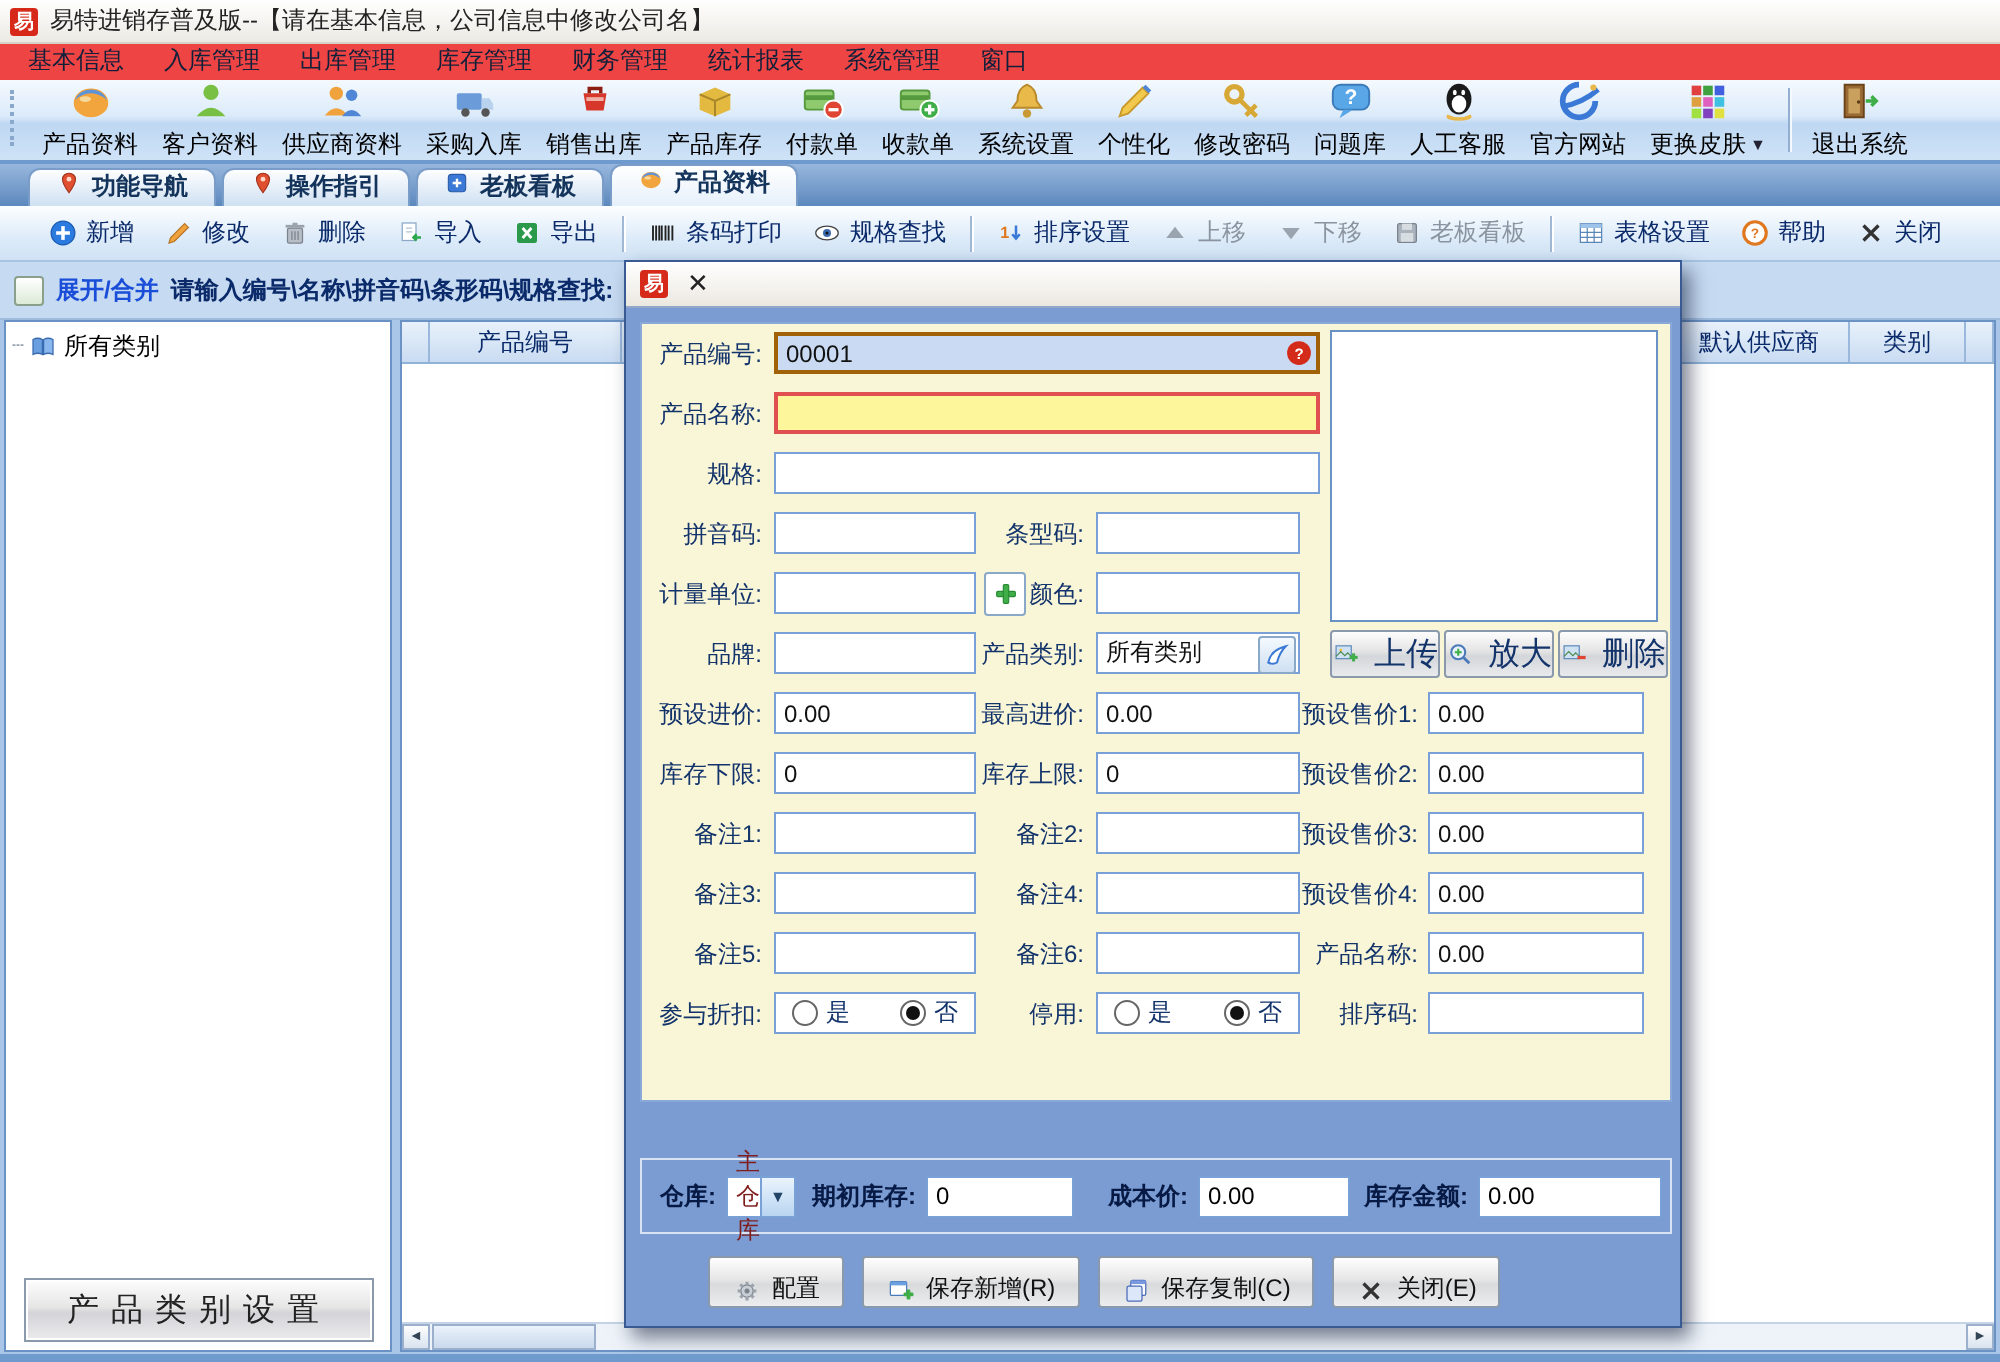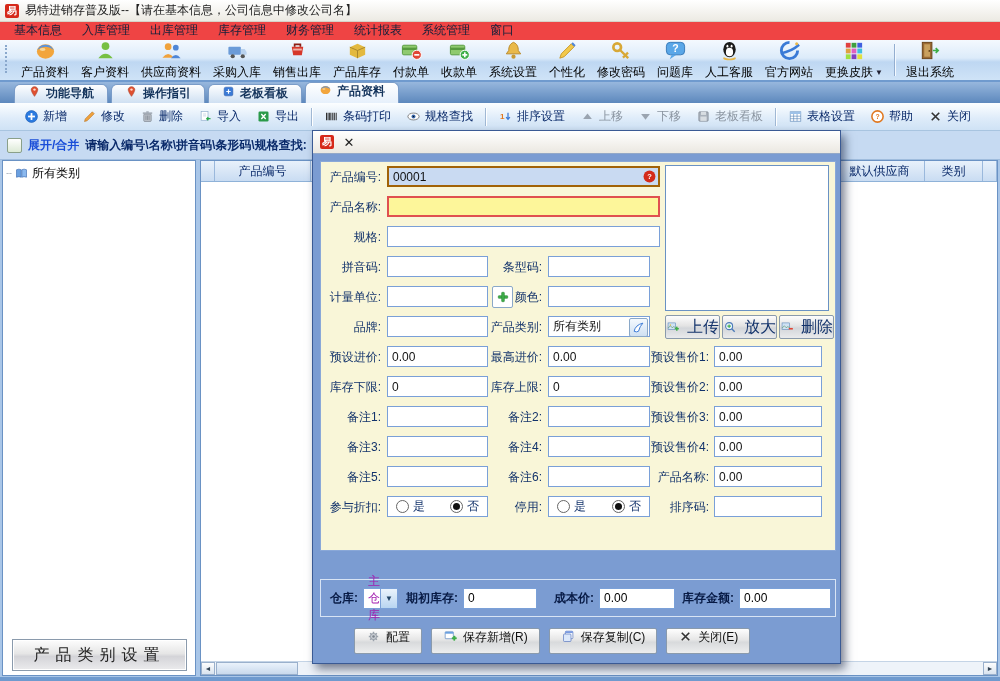--- a/index.html
+++ b/index.html
@@ -127,28 +127,28 @@
   .dup-row{position:absolute;left:17px;top:432px;display:flex;gap:32px;align-items:center;color:#071a45;font-weight:bold}
   .dup-opt{display:flex;align-items:center;gap:5px;cursor:pointer}
   .rd2{width:12px;height:12px;border-radius:50%;background:radial-gradient(#ffffff,#d8e4d8);border:1px solid #6a7a6a;position:relative;flex:0 0 auto}
   .rd2.on::after{content:'';position:absolute;left:3px;top:3px;right:3px;bottom:3px;border-radius:50%;background:#16345c}
 
   .wh-box{position:absolute;left:7px;top:448px;width:516px;height:38px;border:1px solid #d8e4f4;
     box-sizing:border-box;display:flex;align-items:center;padding:0 9px;color:#071a45;font-weight:bold}
   .wh-lbl{white-space:nowrap}
   .wh-sel{width:80px;height:21px;background:#fff;border:1px solid #7aa0d8;display:flex;align-items:stretch;
     box-sizing:border-box;margin:0 8px 0 5px;cursor:pointer}
-  .wh-sel .v{flex:1;display:flex;align-items:center;padding-left:4px;font-weight:normal;color:#a21caf}
+  .wh-sel .v{flex:1;display:flex;align-items:center;padding-left:4px;font-weight:normal;color:#7f1d1d}
   .wh-sel .arr{width:16px;background:linear-gradient(#eaf3fc,#b9d5f1);border-left:1px solid #7aa0d8;
     display:flex;align-items:center;justify-content:center;font-size:8px;color:#246}
   .wh-inp{height:21px;background:#fff;border:1px solid #7aa0d8;box-sizing:border-box;
     font:12px "Liberation Sans",sans-serif;padding:0 4px;margin-left:5px}
 
   .dlg-footer{position:absolute;left:41px;top:497px;height:25px;display:flex;gap:9px}
-  .fbtn{height:24px;padding:0 11px;cursor:pointer;display:flex;align-items:flex-start;gap:5px;color:#111;white-space:nowrap;
+  .fbtn{height:24px;padding:0 11px;cursor:pointer;display:flex;align-items:flex-end;gap:5px;color:#111;white-space:nowrap;
     background:linear-gradient(#fefefe,#e6e6e6 45%,#d8dadc 55%,#ecedee);
     border:1px solid #8a9aac;border-radius:2px}
   .fbtn .ic svg{width:15px;height:15px}
 
   .bottomframe{position:absolute;left:0;right:0;bottom:0;height:4px;background:#6f9ace}
 </style>
 </head>
 <body>
 
 <div class="titlebar">

